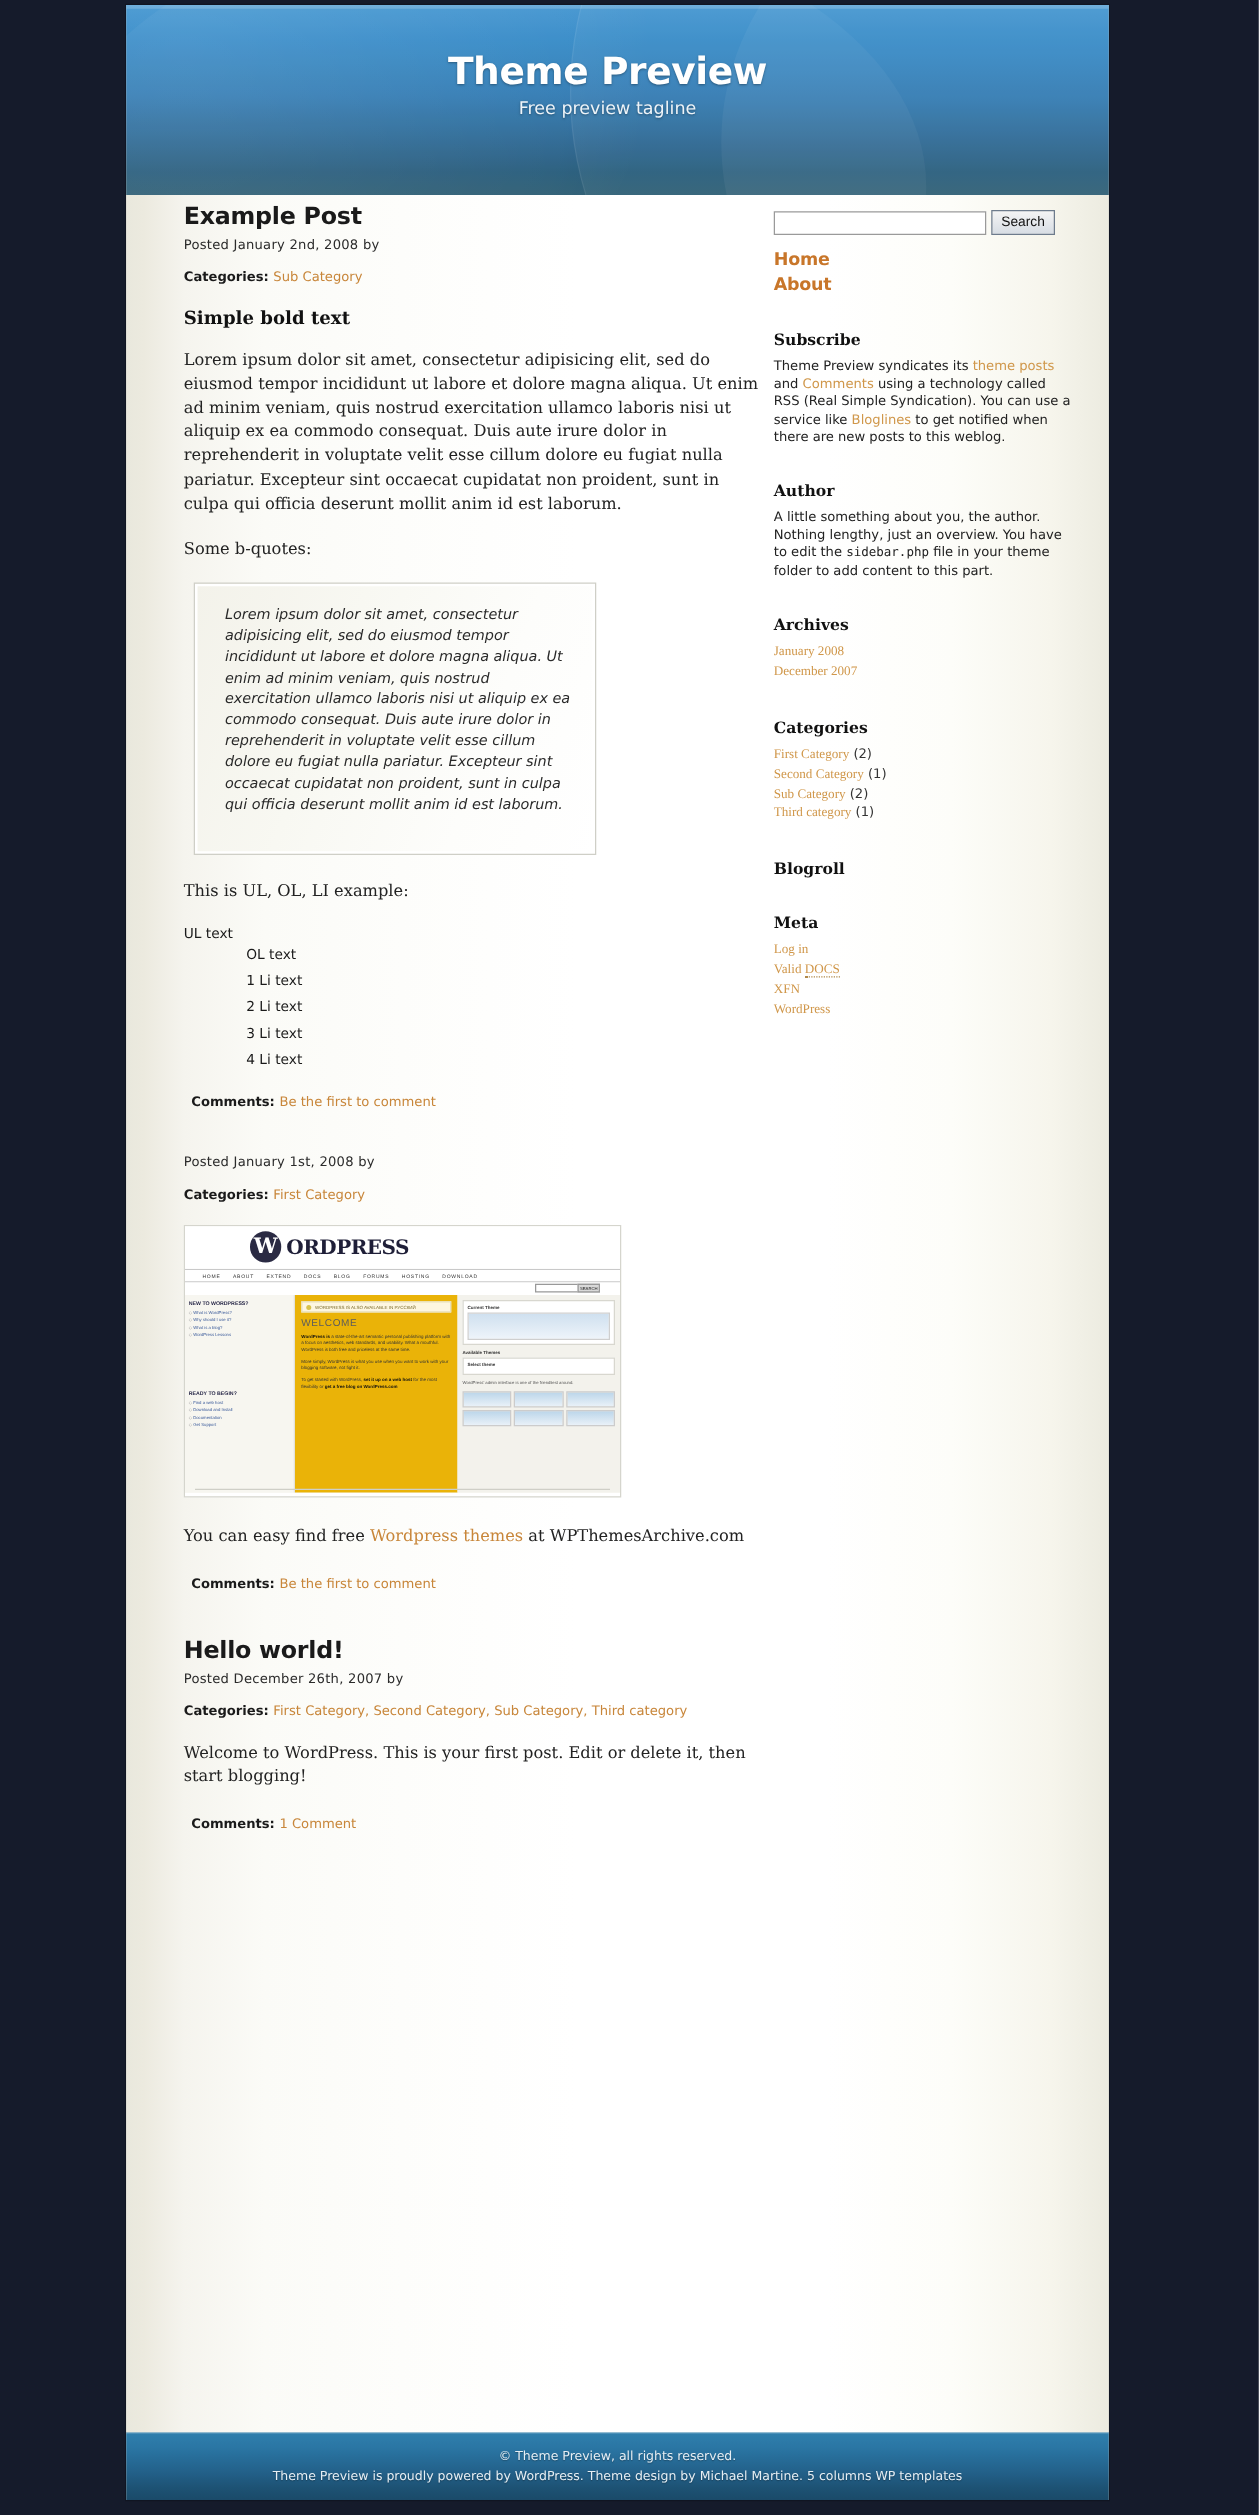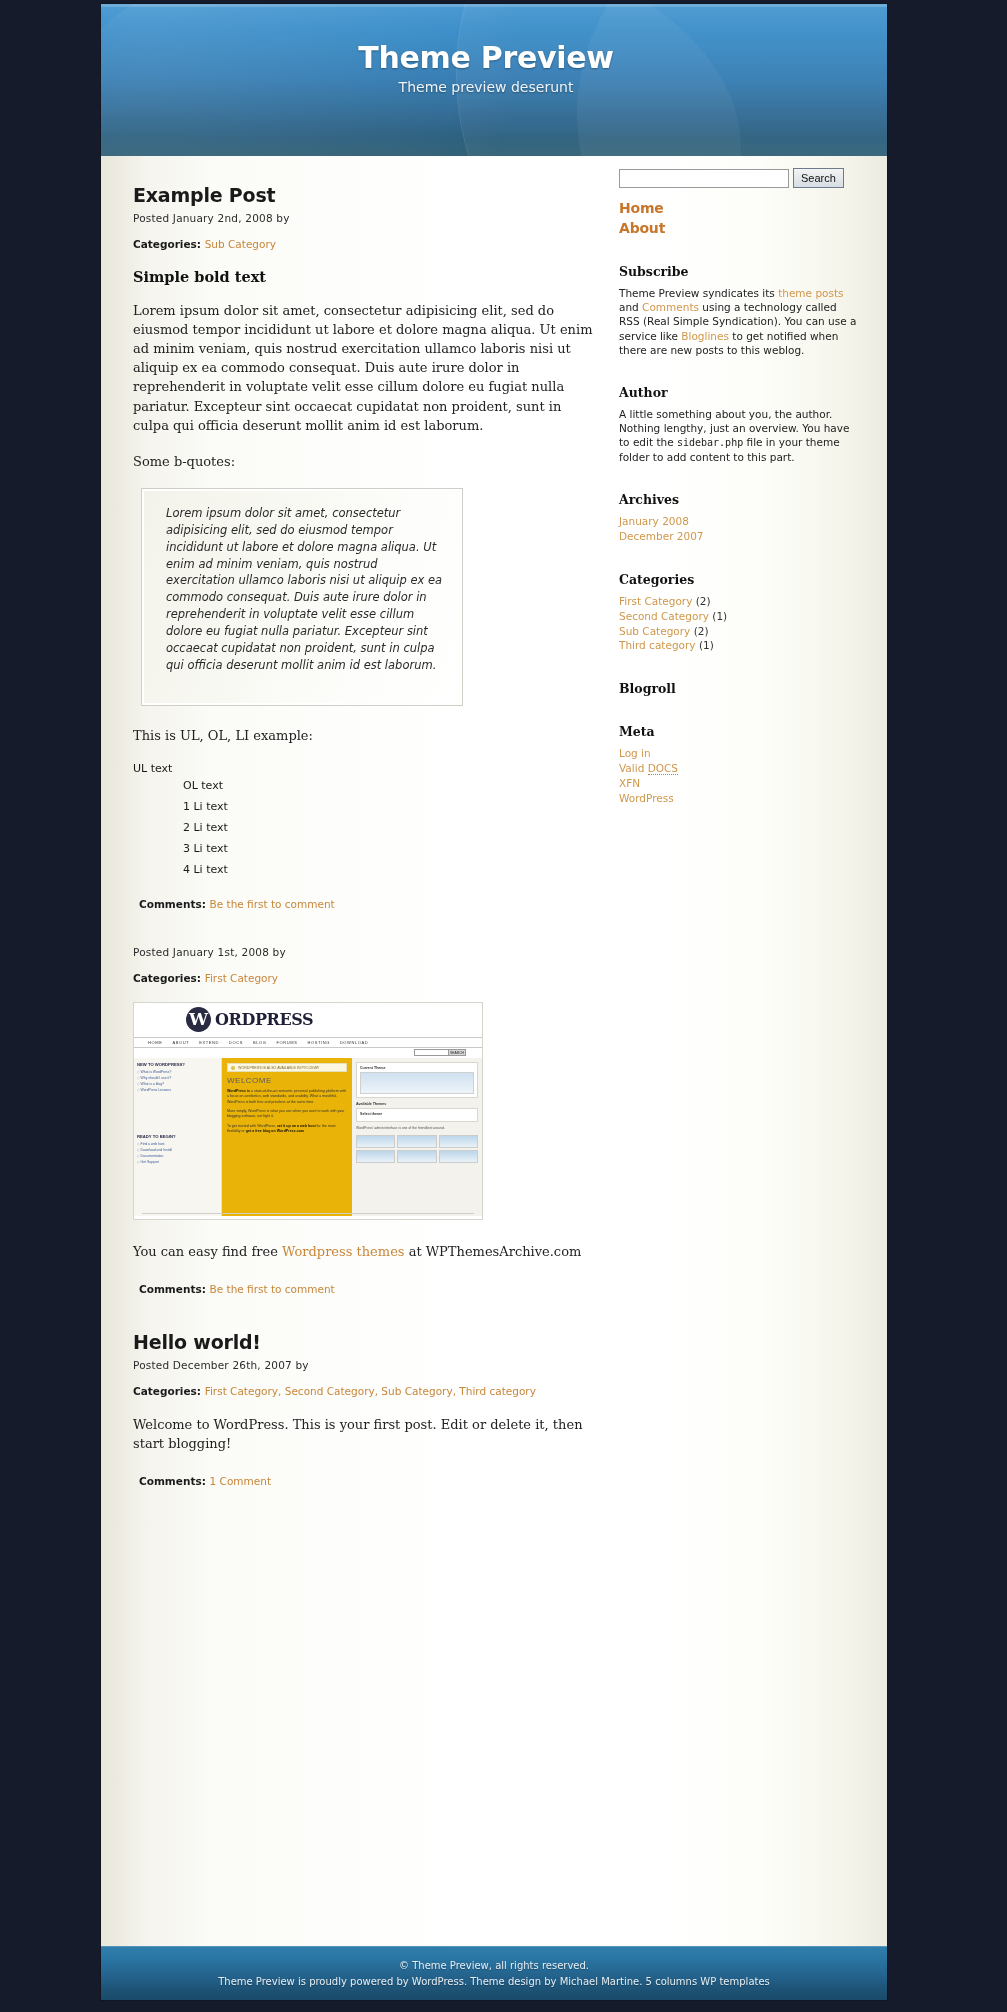--- a/index.html
+++ b/index.html
@@ -65,22 +65,22 @@
     text-shadow:0 1px 2px rgba(0,0,0,0.35);
   }
 
   
   #wrap {
     position:relative;
     height:1790px;
     background:linear-gradient(90deg,#e9e8dd 0px,#eceadf 14px,#f5f4ee 46px,#fbfbf7 110px,#fdfdfb 220px,#ffffff 360px,#ffffff 560px,#fdfdf9 660px,#f6f5ec 740px,#ecebe0 786px);
   }
   #content {
-    position:absolute; left:30px; top:0; width:470px;
-    padding-top:28px;
+    position:absolute; left:44px; top:0; width:470px;
+    padding-top:6px;
   }
   #sidebar {
     position:absolute; left:518px; top:0; width:240px;
     padding-top:12px;
   }
 
   
   .post { margin-bottom:6px; }
   .post-title {
     margin:0 0 6px 2px;
@@ -241,21 +241,21 @@
     margin:0; font-family:"DejaVu Sans", sans-serif;
     font-size:10.5px; line-height:1.35; color:#222;
   }
   .sb-text a { color:#d0974a; text-decoration:none; }
   .sb-text code { font-family:"DejaVu Sans Mono", monospace; font-size:10px; }
   .sb-list { list-style:none; margin:0; padding:0; }
   .sb-list li {
     font-family:"DejaVu Sans", sans-serif; font-size:10.5px;
     line-height:1.42; color:#333;
   }
-  .sb-list a { color:#d0974a; text-decoration:none; }
+  .sb-list a { color:#d0974a; text-decoration:none;font-family:Liberation Serif, serif; }
   .sb-list.indent li { padding-left:12px; }
   .abbr { border-bottom:1px dotted #b0894a; }
 
   
   #footer {
     position:relative; height:54px;
     background:linear-gradient(180deg,#2f7fad 0%,#2a76a4 22%,#23618a 58%,#1d5274 82%,#1a4a69 100%);
     text-align:center;
     padding-top:12px;
     box-shadow:inset 0 1px 0 rgba(255,255,255,0.18);
@@ -273,21 +273,21 @@
 <div id="page">
 
   <div id="header">
     <div class="orb1"></div>
     <div class="orb2"></div>
     <div class="orb3"></div>
     <div class="orb4"></div>
     <div class="sheen"></div>
     <div class="htext">
       <h1 id="blog-title">Theme Preview</h1>
-      <p id="blog-desc">Theme preview deserunt</p>
+      <p id="blog-desc">Free preview tagline</p>
     </div>
   </div>
 
   <div id="wrap">
 
     <div id="content">
 
       <div class="post">
         <h2 class="post-title">Example Post</h2>
         <p class="post-date">Posted January 2nd, 2008 by</p>

